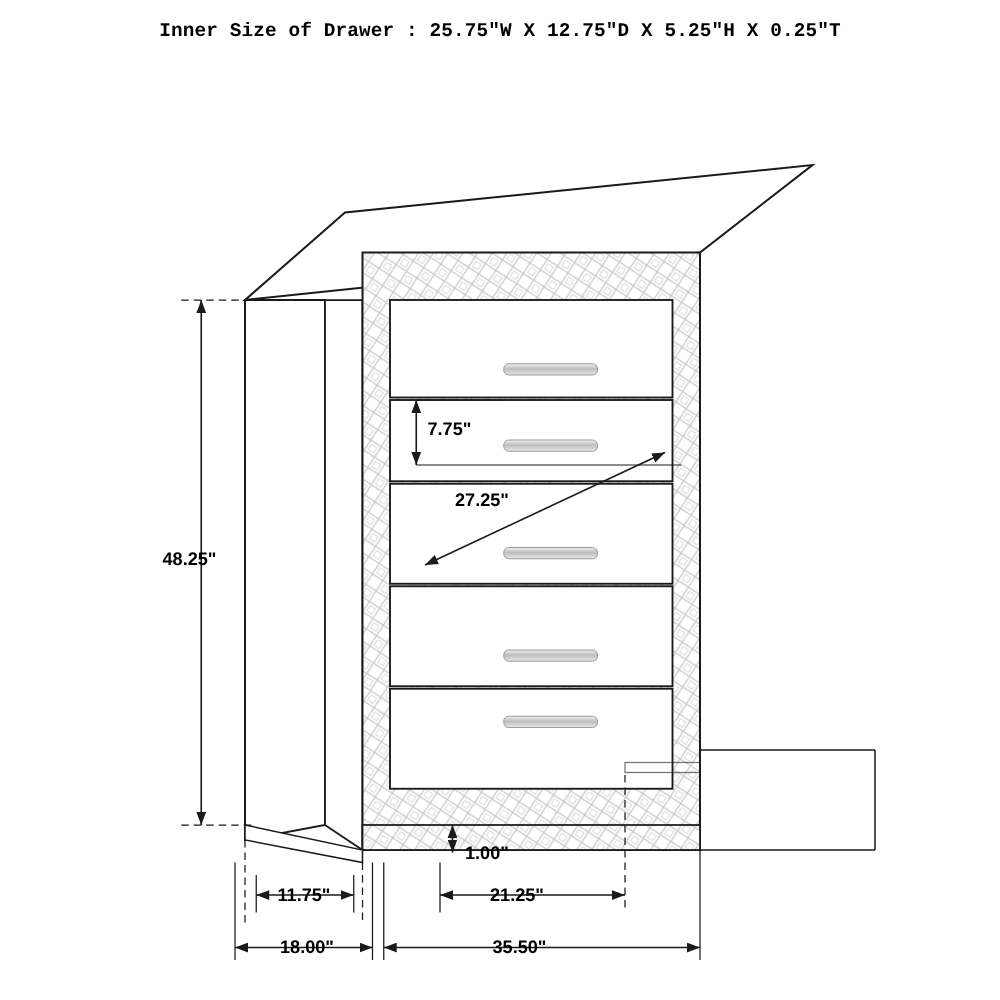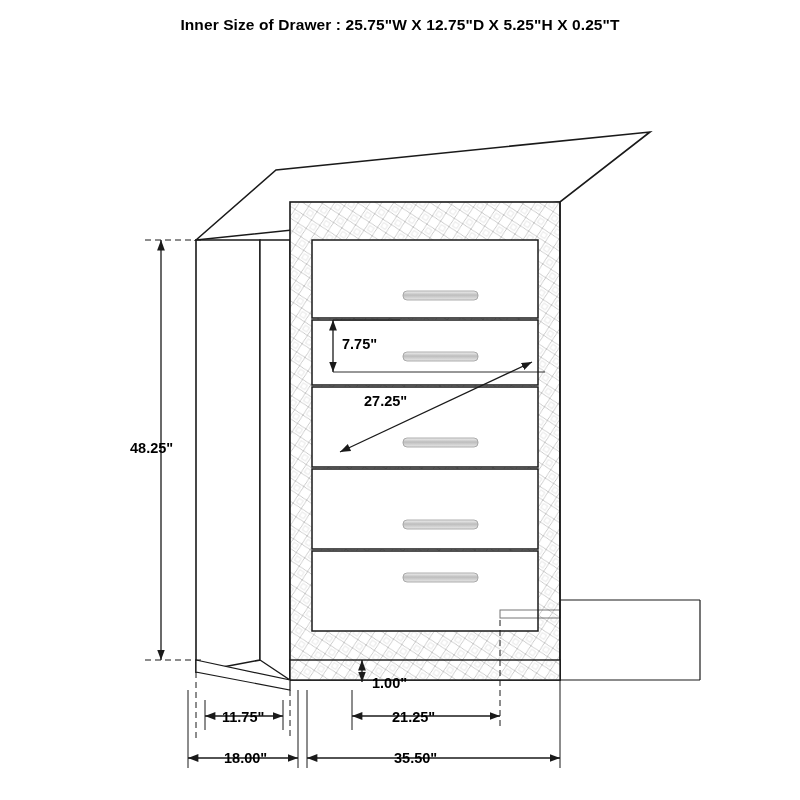--- a/index.html
+++ b/index.html
@@ -18,20 +18,21 @@
   #title {
     position: absolute;
     left: 0;
     top: 16px;
     width: 800px;
     text-align: center;
     font-size: 15.5px;
     font-weight: bold;
     color: #000000;
     letter-spacing: 0.1px;
+    font-family: Liberation Mono, monospace;
   }
   #drawing {
     position: absolute;
     left: 0;
     top: 0;
     width: 800px;
     height: 800px;
   }
   .dim-label {
     position: absolute;

